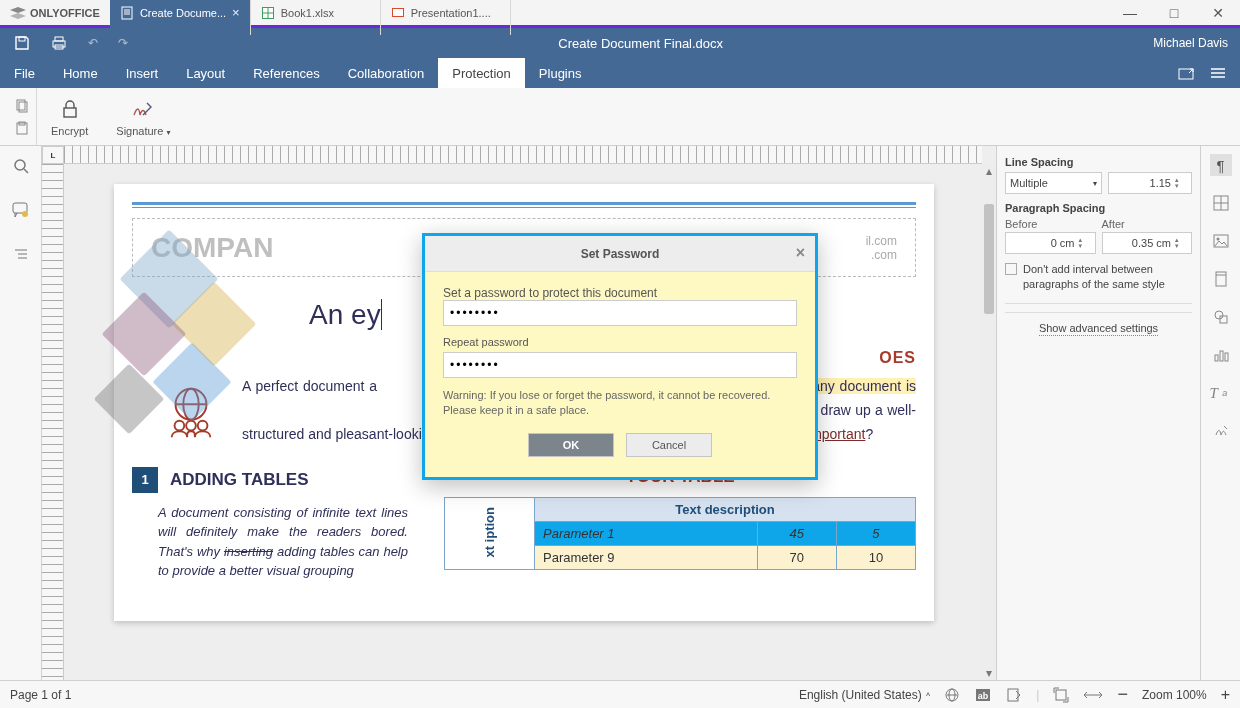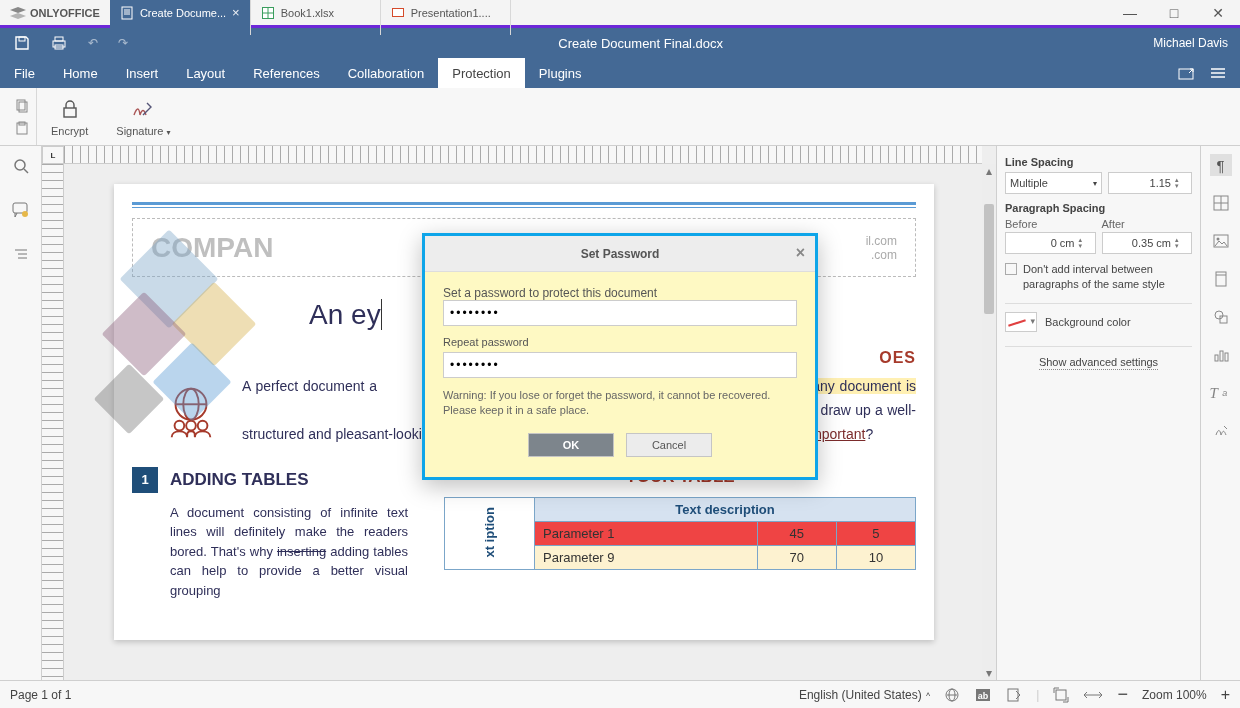--- a/index.html
+++ b/index.html
@@ -67,29 +67,29 @@
 .body-text { font-size: 14px; color: #2f2f59; text-align: justify; line-height: 1.7; padding-left: 110px; }
 .body-text .hl { background: #fff0b3; }
 .body-text .struck { text-decoration: line-through; color: #7b2b2b; }
 .body-text .ins { text-decoration: underline; color: #7b2b2b; }
 .body-text .icon-globe { width: 58px; height: 58px; float: left; margin-left: -80px; margin-top: 8px; }
 .two-col { display: flex; margin-top: 20px; gap: 36px;}
 .colL { width: 276px; }
 .num-head { display: flex; align-items: center; gap: 12px; margin-bottom: 10px;}
 .num-badge { width: 26px; height: 26px; background: #1f4e79; color: #fff; display: flex; align-items: center; justify-content: center; font-weight: 700; font-size: 13px;}
 .num-title { font-size: 17px; font-weight: 700; color: #2f2f59; }
-.col-body { font-size: 13px; color: #2f2f59; text-align: justify; line-height: 1.5; margin-left: 38px;}
+.col-body { font-size: 13px; color: #2f2f59; text-align: justify; line-height: 1.5; margin-left: 26px; font-style: italic;}
 .col-body .struck { text-decoration: line-through;}
 .colR { flex: 1; }
 .table-title { text-align: center; font-size: 17px; font-weight: 700; color: #A63A2B; margin-bottom: 10px;}
 table.t { width: 100%; border-collapse: collapse; font-size: 13px; }
 table.t th, table.t td { border: 1px solid #7ba6c9; padding: 4px 8px; text-align: center; }
 table.t th { background: #d6e2f0; color: #1f4e79; font-weight: 700;}
 table.t th.lead { background: #fff; width: 90px;}
-table.t tr.r1 td { background: #ef4444; }
+table.t tr.r1 td { background: #0ea5e9; font-style: italic; }
 table.t tr.r2 td { background: #fdf2d0; }
 .rotated { writing-mode: vertical-rl; transform: rotate(180deg); font-weight: 700; color: #1f4e79; }
 
 
 .right-panel { width: 204px; background: #f7f7f7; border-left: 1px solid #cfcfcf; padding: 10px 8px; font-size: 12px; color: #444; }
 .rp-label { font-weight: 700; margin-bottom: 4px; font-size: 11px;}
 .rp-row { display: flex; gap: 6px; margin-bottom: 8px; }
 .rp-sel, .rp-num { height: 22px; border: 1px solid #ccc; background: #fff; font-size: 11px; padding: 0 4px; display: flex; align-items: center; }
 .rp-sel { flex: 1; justify-content: space-between;}
 .rp-num { width: 84px; justify-content: flex-end; position: relative; }
@@ -414,24 +414,20 @@
               <span>▾</span>
             </span>
           </div>
         </div>
     </div>
     <div class="rp-check">
       <div class="rp-checkbox"></div>
       <span>Don't add interval between paragraphs of the same style</span>
     </div>
     <hr class="rp-div">
-    <div class="rp-color">
-      <div class="rp-swatch"></div>
-      <span>Background color</span>
-    </div>
     <hr class="rp-div">
     <div class="rp-adv-wrap"><span class="rp-adv">Show advanced settings</span></div>
   </div>
 
   <div class="side-tools">
     <span class="active">¶</span>
     <span>
         <svg width="16" height="16">
           <rect x="1" y="1" width="14" height="14" fill="none" stroke="#888"></rect>
           <line x1="1" y1="8" x2="15" y2="8" stroke="#888"></line>

